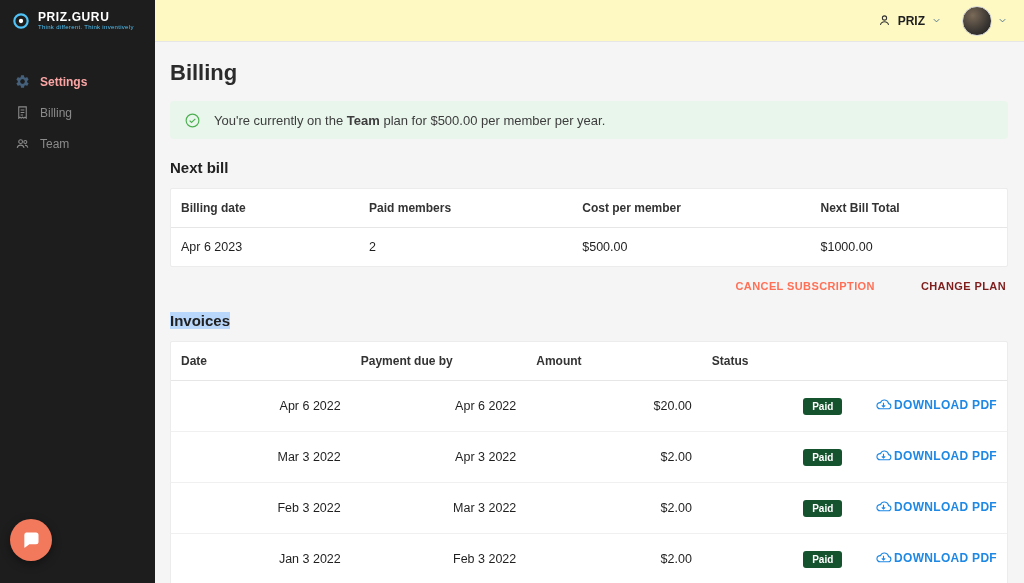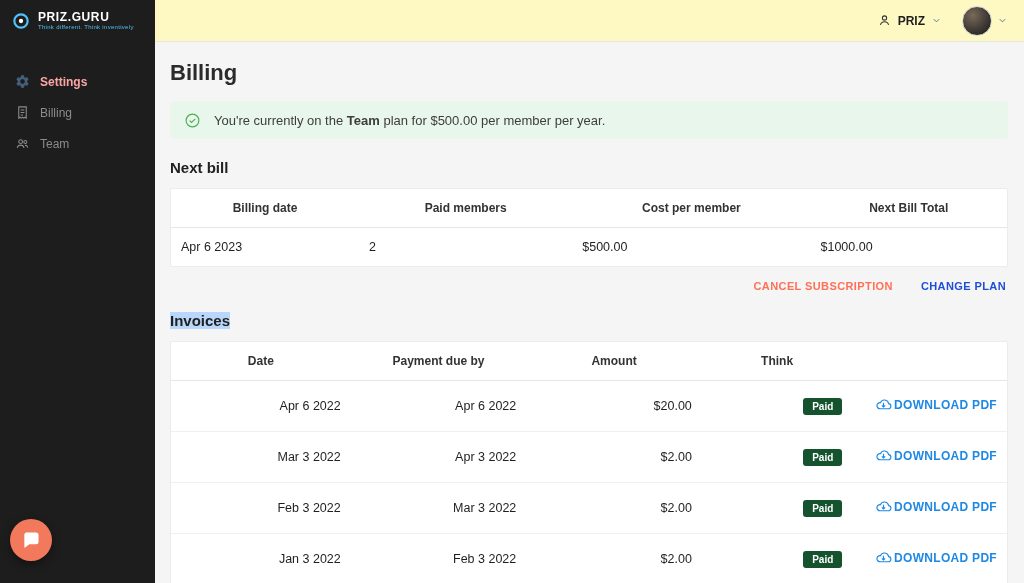--- a/index.html
+++ b/index.html
@@ -42,30 +42,30 @@
   .banner { background:#e9f6ec; border-radius:4px; height:38px; display:flex; align-items:center;
             gap:13px; padding:0 14px; font-size:13px; color:#3d3d3d; }
   .banner svg { width:17px; height:17px; flex:none; }
   .banner b { font-weight:700; }
 
   .section-heading { font-size:15px; font-weight:700; color:#212121; margin:20px 0 12px; }
   .hl { background:#b9d7fb; }
 
   .card { background:#ffffff; border:1px solid #ececec; border-radius:2px; }
   table { width:100%; border-collapse:collapse; table-layout:fixed; }
-  th { text-align:center; font-size:12px; font-weight:700; color:#333;
+  th { text-align:left; font-size:12px; font-weight:700; color:#333;
        padding:12px 10px; border-bottom:1px solid #e6e6e6; }
   td { font-size:12.5px; color:#1f1f1f; padding:12px 10px; }
   .invoices td { padding:15px 10px; border-bottom:1px solid #f0f0f0;text-align:right; }
   .invoices tr:last-child td { border-bottom:none; }
 
   .actions { display:flex; justify-content:flex-end; gap:28px; margin:13px 2px 2px; }
   .link { font-size:11px; font-weight:600; letter-spacing:.4px; cursor:pointer; }
   .link.cancel { color:#ff7056; }
-  .link.blue { color:#1d4ed8; }
+  .link.blue { color:#7f1d1d;margin-left:18px; }
 
   .badge { display:inline-block; background:#14532d; color:#fff; font-size:10px; font-weight:700;
            padding:3px 9px; border-radius:3px; line-height:1.1; }
   .dl-cell { text-align:right; }
   .dl { display:inline-flex; align-items:center; gap:2px; color:#1e88e5; font-size:12px;
         font-weight:600; letter-spacing:.3px; cursor:pointer; white-space:nowrap; }
   .dl svg { width:17px; height:17px; stroke:#1e88e5; fill:none; stroke-width:1.6; flex:none; }
 
   .chat-fab { position:absolute; left:10px; bottom:22px; width:42px; height:42px; border-radius:50%;
               background:#f2795c; display:flex; align-items:center; justify-content:center;
@@ -191,21 +191,21 @@
               <col style="width:21%">
               <col style="width:21%">
               <col style="width:18%">
               <col style="width:18.5%">
             </colgroup>
           <thead>
             <tr>
               <th>Date</th>
               <th>Payment due by</th>
               <th>Amount</th>
-              <th>Think</th>
+              <th>Status</th>
               <th></th>
             </tr>
           </thead>
           <tbody>
             <tr>
               <td>Apr 6 2022</td>
               <td>Apr 6 2022</td>
               <td>$20.00</td>
               <td><span class="badge">Paid</span></td>
               <td class="dl-cell"><span class="dl">

